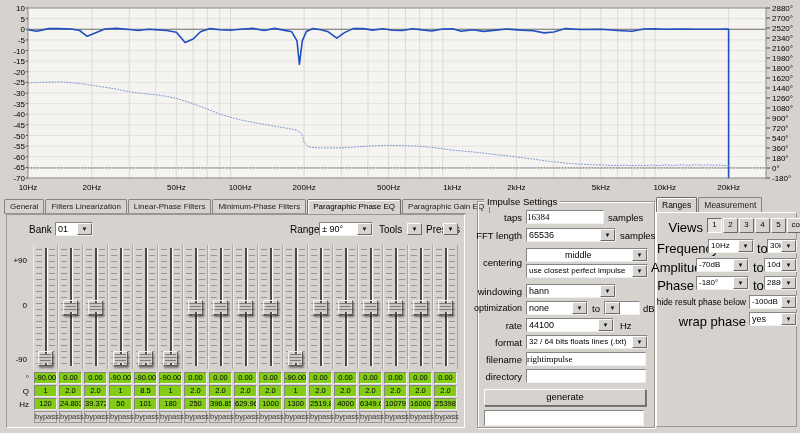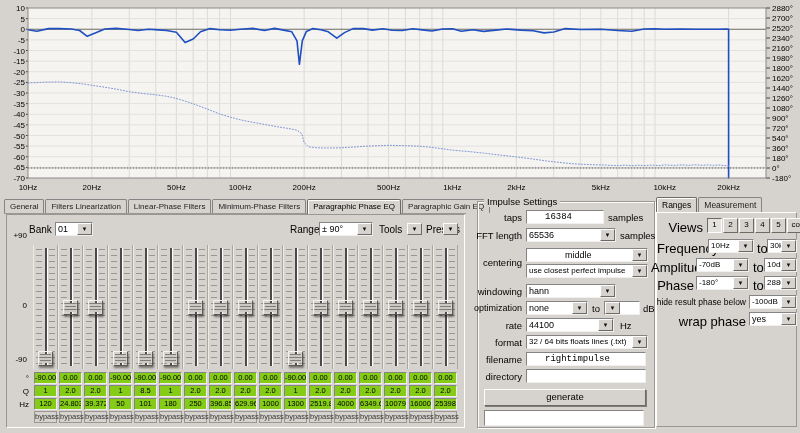--- a/index.html
+++ b/index.html
@@ -14,21 +14,21 @@
   #main-tabs{left:4px;top:196px;width:462px;height:17px;display:flex;align-items:flex-end;
              border-bottom:1px solid #9a9792;}
   .tab{font-size:8px;padding:2px 5px 2px 5px;background:#d6d3ce;border:1px solid #848484;border-bottom:none;
        border-radius:2px 2px 0 0;margin-right:1px;white-space:nowrap;color:#222;}
   .tab.active{background:#d6d3ce;position:relative;margin-bottom:-1px;padding-bottom:3px;
               border-color:#6d6a65;box-shadow:inset 1px 1px 0 #fff;color:#000;}
   
   .panel-in{border:1px solid;border-color:#9a9792 #fdfdfd #fdfdfd #9a9792;}
   .tfield,.combo{background:#fff;border:1px solid;border-color:#848484 #f0f0ee #f0f0ee #848484;
                  height:14px;box-sizing:border-box;font-size:9px;}
-  .tfield{line-height:12px;padding:0 18px;font-family:Liberation Mono, monospace;color:#000;outline:none;}
+  .tfield{line-height:12px;padding:0 0;font-family:Liberation Serif, serif;color:#000;outline:none;}
   .combo{display:flex;}
   .combo .ct{flex:1;line-height:12px;padding:0 2px;white-space:nowrap;overflow:hidden;}
   .combo .ct.small{font-size:8px;}
   .combo .cb{width:13px;background:#d6d3ce;border:1px solid;border-color:#fdfdfd #6d6a65 #6d6a65 #fdfdfd;
              font-size:6px;line-height:10px;text-align:center;color:#111;}
   .btn{background:#d6d3ce;border:1px solid;border-color:#fdfdfd #6d6a65 #6d6a65 #fdfdfd;
        box-shadow:1px 1px 0 #807d78;text-align:center;font-size:9.5px;}
   .lbl{white-space:nowrap;}
   .r{text-align:right;}
   
@@ -226,21 +226,21 @@
   <span class="abs lbl toolbar-lbl" style="left:283px;">Range</span>
   <span class="abs combo" style="left:312px;top:7px;width:54px;">
     <span class="ct">± 90°</span>
     <span class="cb">▼</span>
   </span>
   <span class="abs lbl toolbar-lbl" style="left:372px;">Tools</span>
   <span class="abs cb" style="left:400px;top:8px;width:13px;background:#d6d3ce;border:1px solid;border-color:#fdfdfd #6d6a65 #6d6a65 #fdfdfd;font-size:6px;line-height:10px;text-align:center;">▼</span>
   <span class="abs lbl toolbar-lbl" style="left:419px;">Presets</span>
   <span class="abs cb" style="left:436px;top:8px;width:13px;background:#d6d3ce;border:1px solid;border-color:#fdfdfd #6d6a65 #6d6a65 #fdfdfd;font-size:6px;line-height:10px;text-align:center;">▼</span>
 
-  <span class="abs scale-lbl" style="left:2px;top:16px;">+90</span>
+  <span class="abs scale-lbl" style="left:2px;top:41px;">+90</span>
   <span class="abs scale-lbl" style="left:2px;top:86px;">0</span>
   <span class="abs scale-lbl" style="left:2px;top:140px;">-90</span>
 
   <div class="abs" id="sliders">
       <div class="band-col">
     <span class="band-ticks left"></span>
     <span class="band-ticks right"></span>
     <span class="band-track"></span>
     <span class="band-thumb" style="top: 106px;"></span>
   </div>

